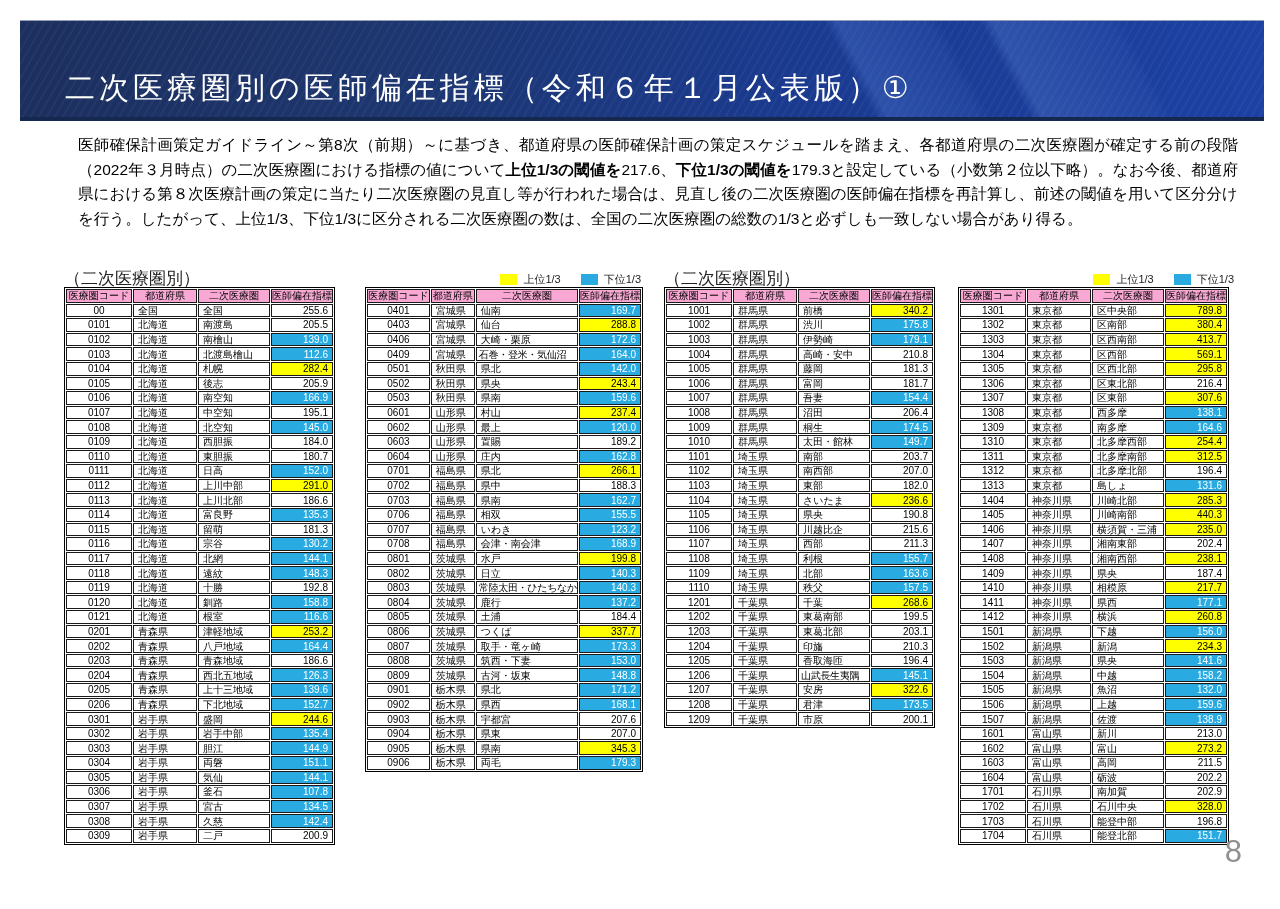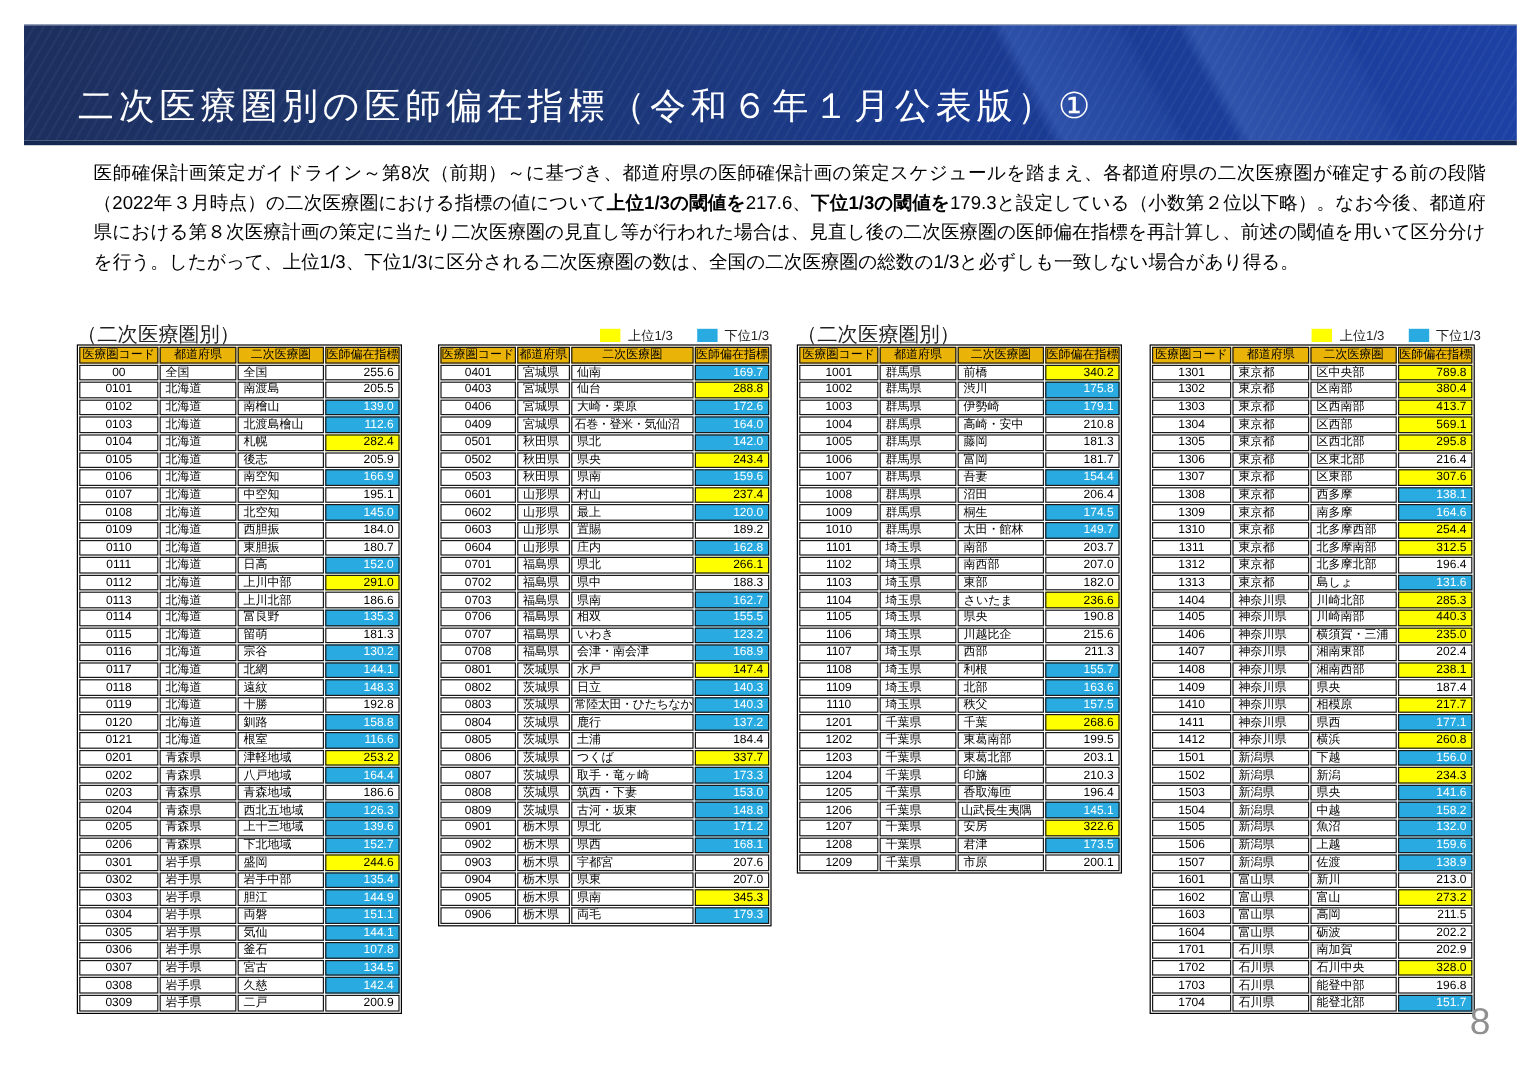--- a/index.html
+++ b/index.html
@@ -53,21 +53,21 @@
 
   table.data {
     border-collapse: separate; border-spacing: 1px;
     table-layout: fixed; background: #ffffff;
     border: 1px solid #000;
   }
   table.data th, table.data td {
     border: 1px solid #1a1a1a; font-size: 10px; line-height: 11px;
     height: 11.6px; overflow: hidden; white-space: nowrap; font-weight: normal;
   }
-  table.data th { background: #eab308; text-align: center; }
+  table.data th { background: #f9a8d4; text-align: center; }
   td.c-code { text-align: center; }
   td.c-pref, td.c-area { text-align: left; padding-left: 4px; }
   td.c-val { text-align: right; padding-right: 4px; }
   td.small-text { font-size: 7.5px; letter-spacing: -0.3px; padding-left: 2px; margin-left: 24px; }
   td.h-y { background: #ffff00; color: #000; margin-top: 38px; }
   td.h-b { background: #29abe2; color: #ffffff; }
 
   
   .page-number {
     position: absolute; right: 38px; top: 834px;
@@ -449,21 +449,21 @@
         <tr>
           <td class="c-code">0708</td>
           <td class="c-pref">福島県</td>
           <td class="c-area">会津・南会津</td>
           <td class="c-val h-b">168.9</td>
         </tr>
         <tr>
           <td class="c-code">0801</td>
           <td class="c-pref">茨城県</td>
           <td class="c-area">水戸</td>
-          <td class="c-val h-y">147.4</td>
+          <td class="c-val h-y">199.8</td>
         </tr>
         <tr>
           <td class="c-code">0802</td>
           <td class="c-pref">茨城県</td>
           <td class="c-area">日立</td>
           <td class="c-val h-b">140.3</td>
         </tr>
         <tr>
           <td class="c-code">0803</td>
           <td class="c-pref">茨城県</td>

